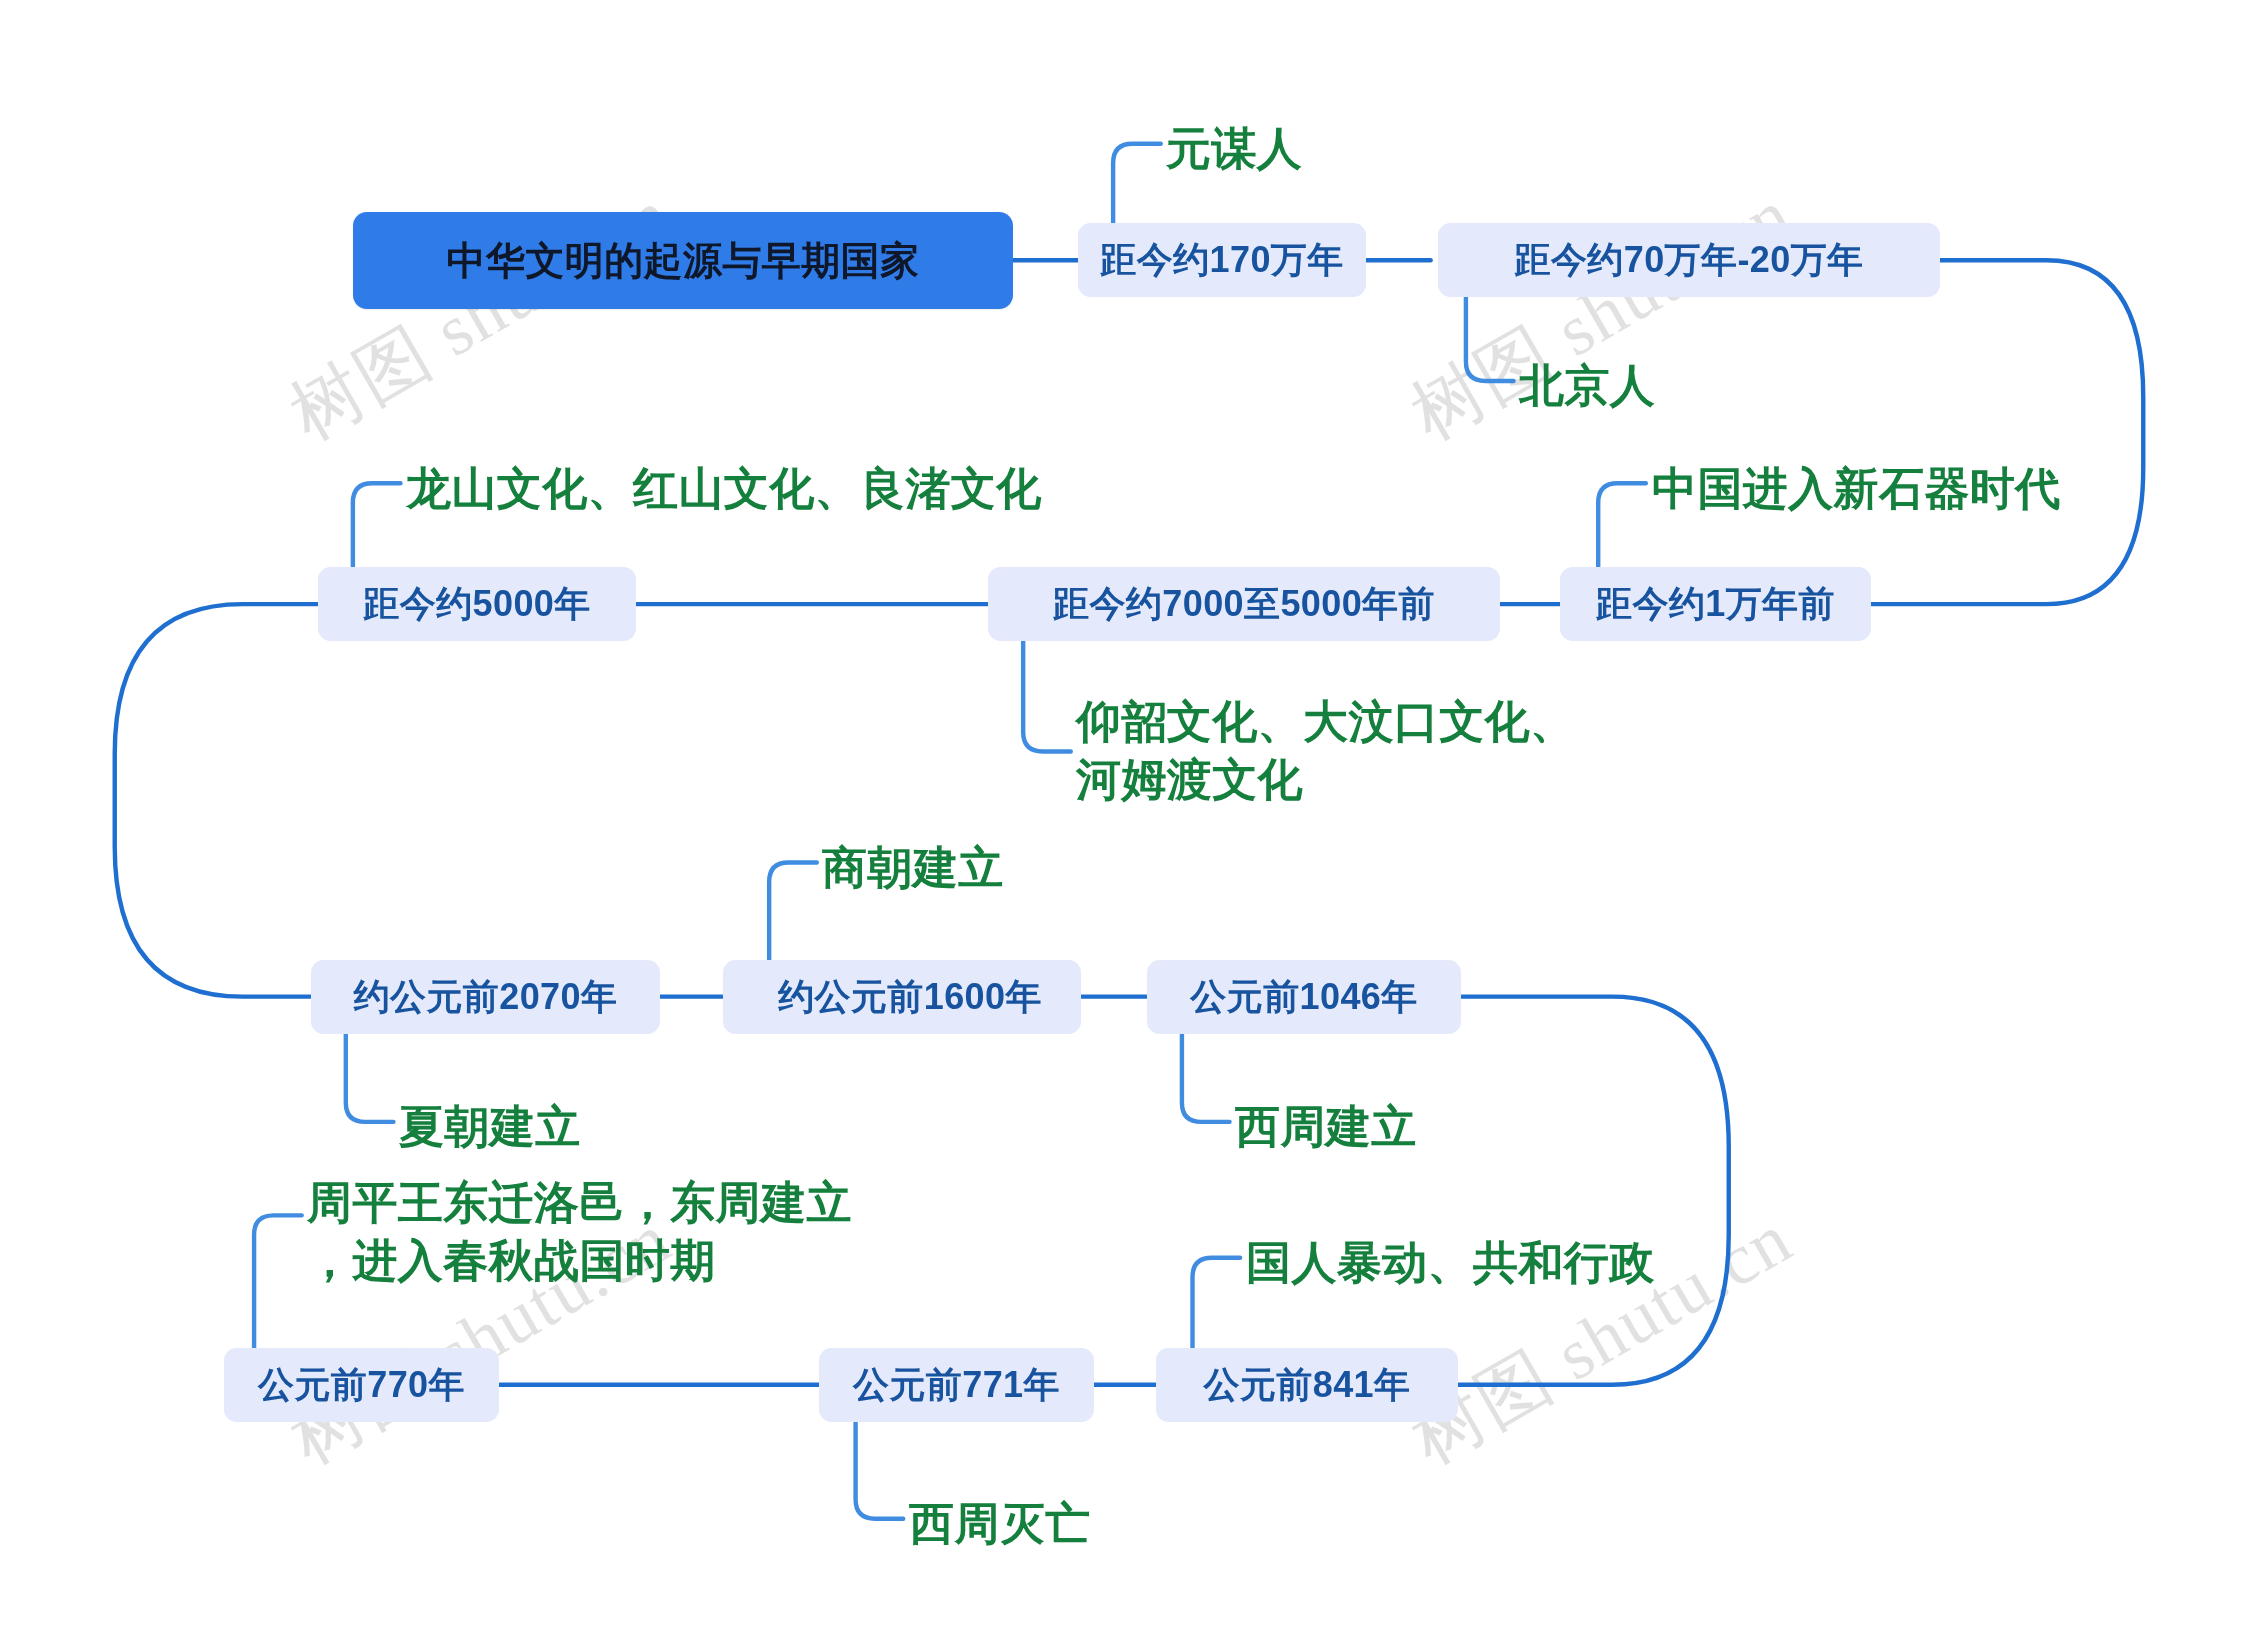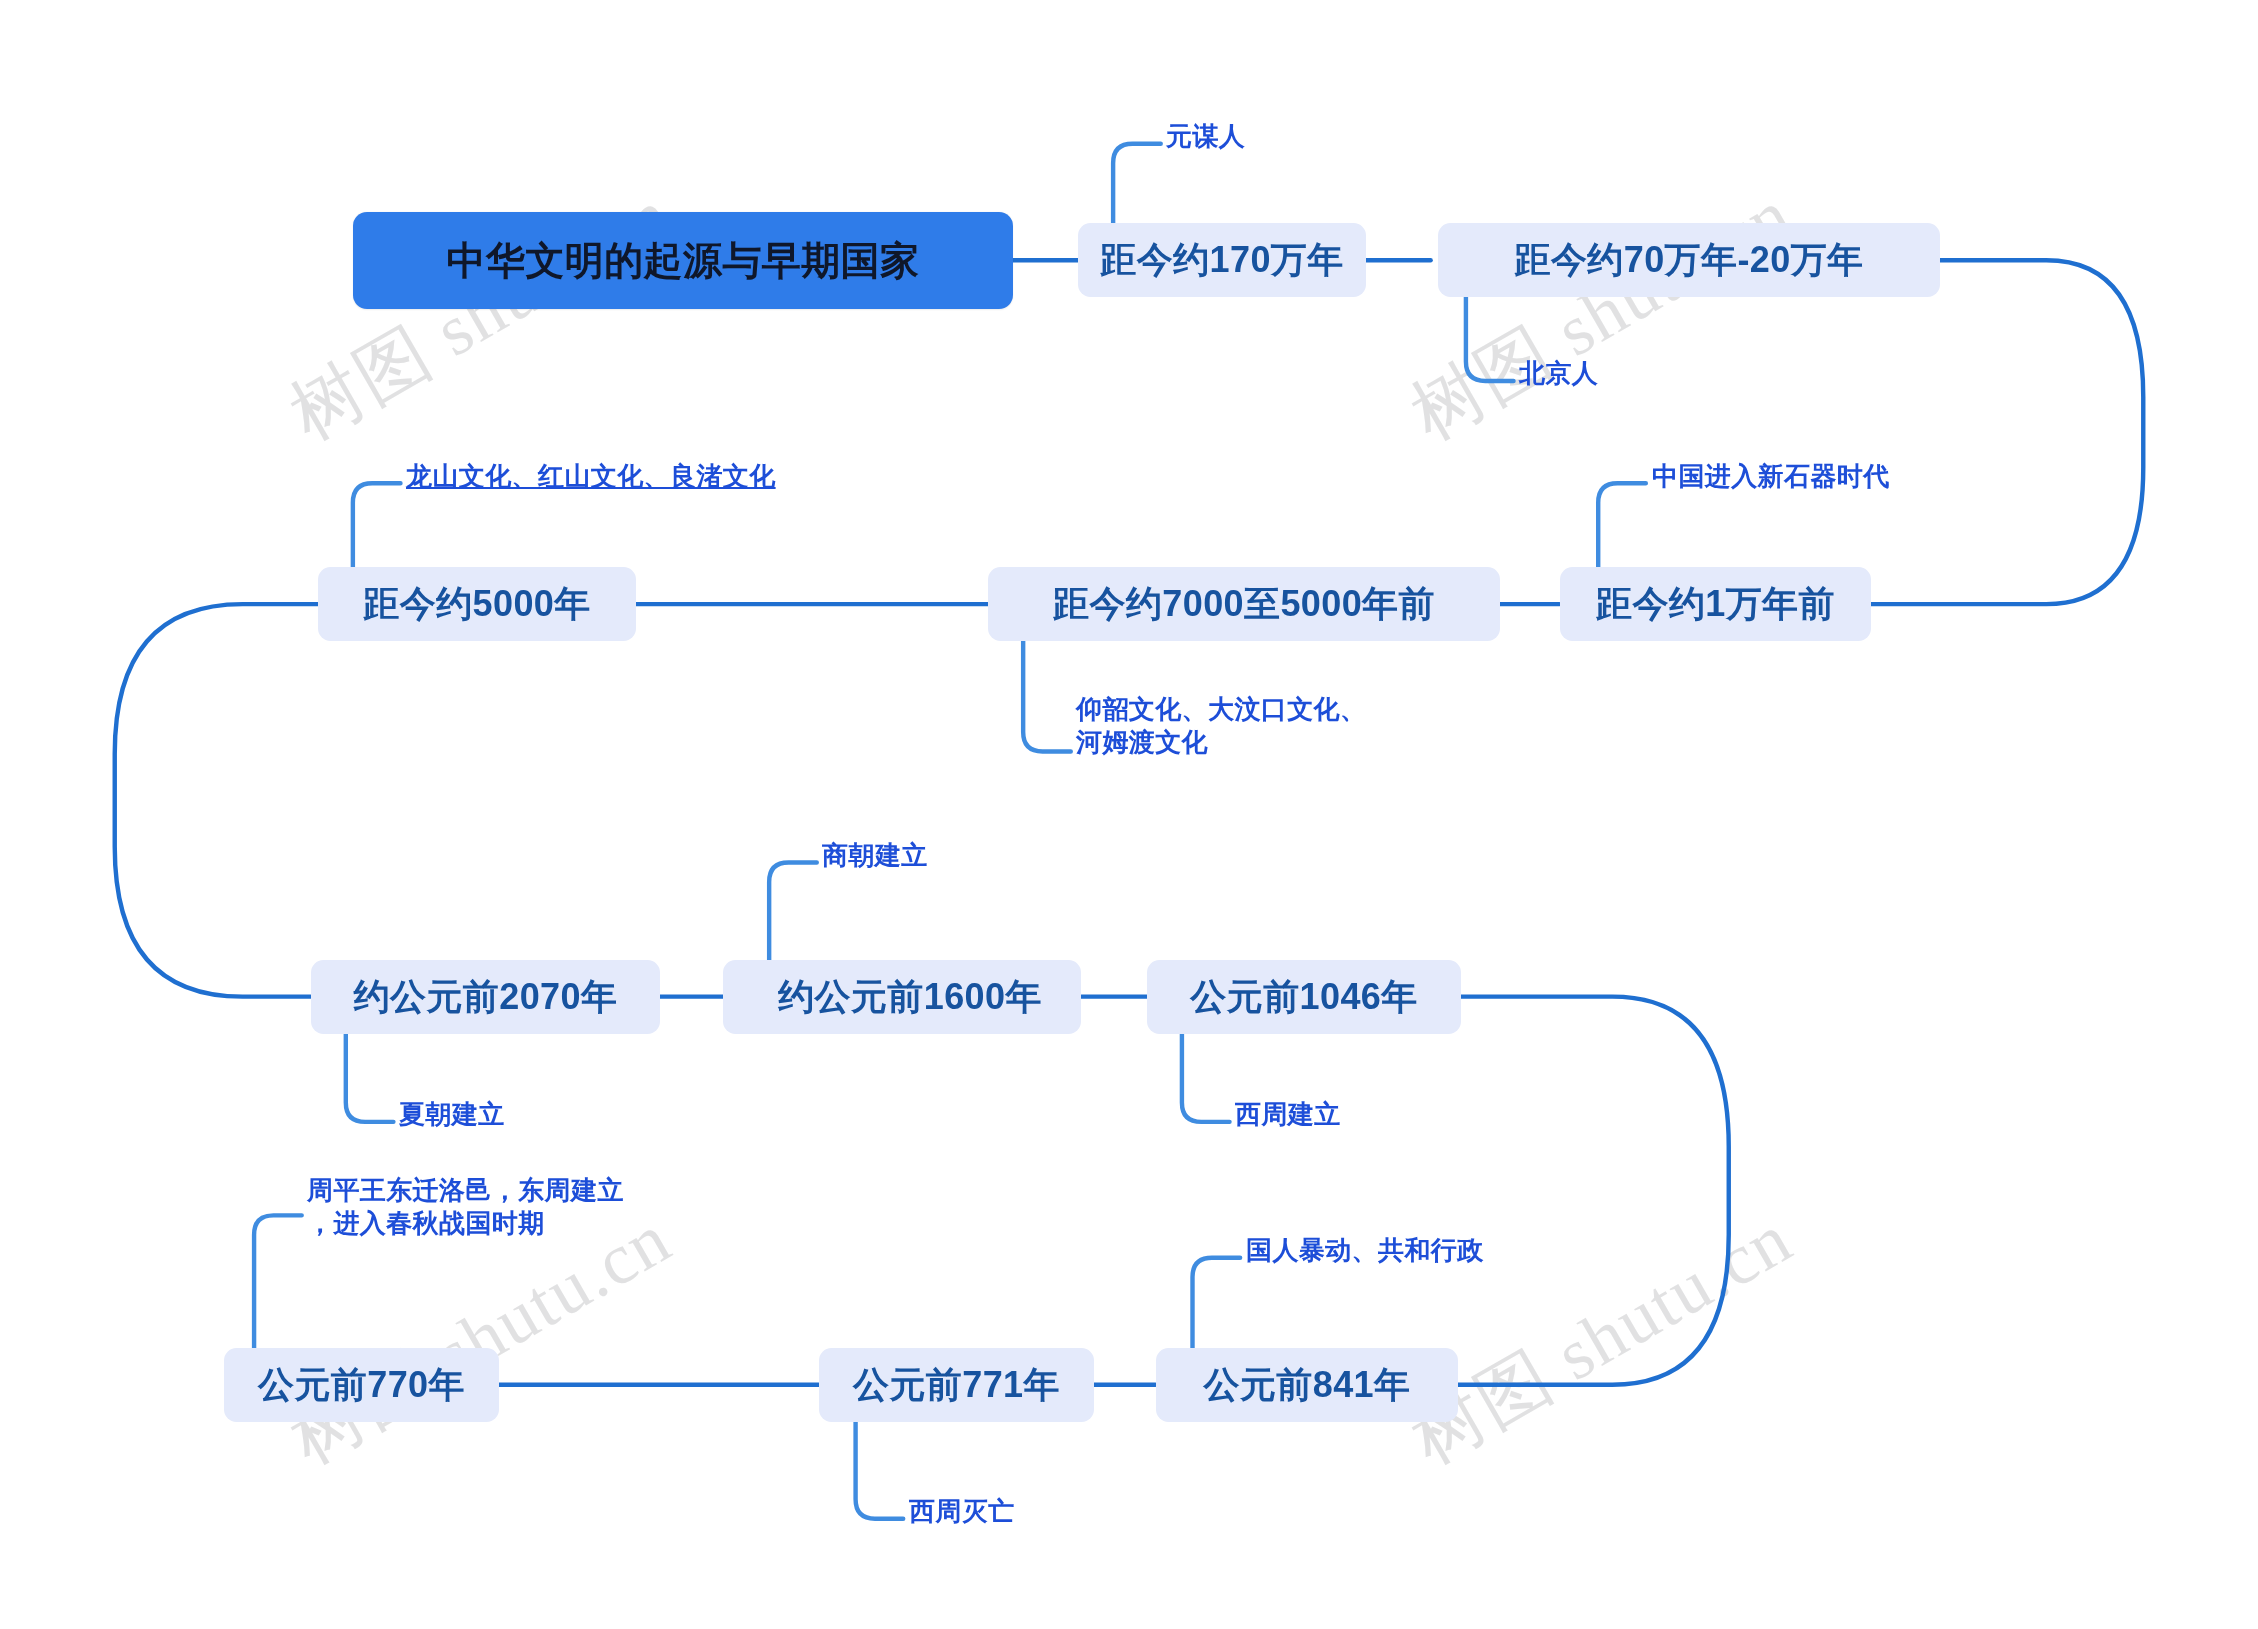--- a/index.html
+++ b/index.html
@@ -55,22 +55,22 @@
     border-radius: 14px;
     box-shadow: 0 0.9px 1.8px rgba(0,0,0,.08);
   }
   .node.topic {
     background: #e4eafb;
     color: #17539f;
     font-size: 36px;
   }
   .leaf {
     position: absolute;
-    color: #1d4ed8;
-    font-size: 26px;
+    color: #15803d;
+    font-size: 45px;
     font-weight: bold;
     line-height: 1.28;
     white-space: pre-line;
     letter-spacing: 0.4px;
   }
 </style>
 </head>
 <body>
 
 <div id="canvas">
@@ -178,21 +178,21 @@
 
   <div class="leaf" style="left:1166px; top:120px;">元谋人</div>
 
   <div class="leaf" style="left:1519px; top:357px;">北京人</div>
 
   <div class="leaf" style="left:1652px; top:460px;">中国进入新石器时代</div>
 
   <div class="leaf" style="left:1076px; top:693px;">仰韶文化、大汶口文化、
 河姆渡文化</div>
 
-  <div class="leaf" style="left:406px; top:460px;text-decoration:underline;">龙山文化、红山文化、良渚文化</div>
+  <div class="leaf" style="left:406px; top:460px;">龙山文化、红山文化、良渚文化</div>
 
   <div class="leaf" style="left:399px; top:1098px;">夏朝建立</div>
 
   <div class="leaf" style="left:822px; top:839px;">商朝建立</div>
 
   <div class="leaf" style="left:1235px; top:1098px;">西周建立</div>
 
   <div class="leaf" style="left:1246px; top:1234px;">国人暴动、共和行政</div>
 
   <div class="leaf" style="left:909px; top:1495px;">西周灭亡</div>

